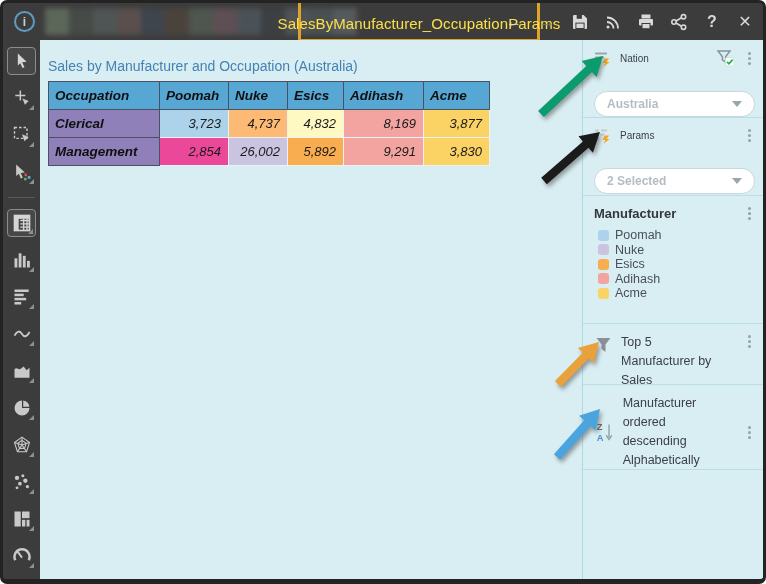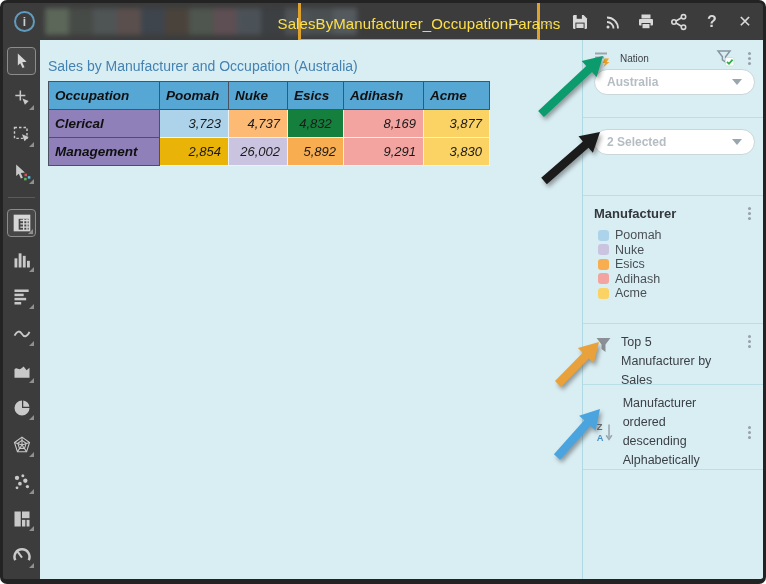--- a/index.html
+++ b/index.html
@@ -46,21 +46,21 @@
   td{ border:1px solid #EDF2F5; text-align:right; padding:0 7px; color:#1A1A1A; }
   
   .rpanel{ width:181px; background:#D9EEF3; border-left:1px solid #AFDAE3; display:flex; flex-direction:column; }
   .section{ border-bottom:1px solid #B9DEE6; padding:9px 8px 0 11px; position:relative; }
   .sec-head{ display:flex; align-items:center; gap:8px; }
   .sec-label{ font-size:10px; color:#3A3F45; }
   .spacer{ flex:1; }
   .dots{ width:12px; height:16px; display:flex; flex-direction:column; align-items:center; justify-content:center; gap:2px; cursor:pointer; }
   .dots i{ width:3px; height:3px; border-radius:50%; background:#97A1A8; }
   .dropdown{
-    margin-top:2px; height:26px; background:#fff; border:1px solid #C9D6DA; border-radius:13px;
+    margin-top:24px; height:26px; background:#fff; border:1px solid #C9D6DA; border-radius:13px;
     display:flex; align-items:center; padding:0 12px; cursor:pointer;
   }
   .dropdown span{ font-size:12px; font-weight:bold; color:#B5BDC3; flex:1; }
   .chev{ width:0; height:0; border-left:5px solid transparent; border-right:5px solid transparent; border-top:6px solid #99A6AD; }
   .sec-nation{ height:78px; } .sec-params{ height:78px; }
   .sec-legend{ height:128px; }
   .legend-title{ font-size:13px; font-weight:bold; color:#33383D; }
   .legend-items{ margin:7px 0 0 4px; }
   .legend-item{ display:flex; align-items:center; gap:6px; height:14.5px; cursor:pointer; }
   .swatch{ width:11px; height:11px; border-radius:3px; }
@@ -245,27 +245,27 @@
           <th style="width: 69px; background-color: rgb(87, 167, 212);">Poomah</th>
           <th style="width: 59px; background-color: rgb(87, 167, 212);">Nuke</th>
           <th style="width: 56px; background-color: rgb(87, 167, 212);">Esics</th>
           <th style="width: 80px; background-color: rgb(87, 167, 212);">Adihash</th>
           <th style="width: 66px; background-color: rgb(87, 167, 212);">Acme</th>
         </tr>
         <tr>
           <th style="background-color: rgb(143, 128, 185);">Clerical</th>
           <td style="background-color: rgb(173, 211, 235);">3,723</td>
           <td style="background-color: #fdba74;">4,737</td>
-          <td style="background-color: #15803d; text-align: center;">4,832</td>
+          <td style="background-color: #fef9c3;">4,832</td>
           <td style="background-color: rgb(243, 164, 160);">8,169</td>
           <td style="background-color: rgb(250, 211, 100);">3,877</td>
         </tr>
         <tr>
           <th style="background-color: rgb(143, 128, 185);">Management</th>
-          <td style="background-color: #eab308;">2,854</td>
+          <td style="background-color: #ec4899;">2,854</td>
           <td style="background-color: rgb(202, 196, 225);">26,002</td>
           <td style="background-color: rgb(247, 173, 80);">5,892</td>
           <td style="background-color: rgb(243, 164, 160);">9,291</td>
           <td style="background-color: rgb(250, 211, 100);">3,830</td>
         </tr>
       </tbody>
         </table>
     </div>
 
     <div class="rpanel">
@@ -291,20 +291,37 @@
               <i></i>
             </div>
         </div>
         <div class="dropdown">
           <span>Australia</span>
           <div class="chev"></div>
         </div>
       </div>
 
       <div class="section sec-params">
+        <div class="sec-head">
+          <svg width="18" height="17" viewBox="0 0 18 17">
+            <rect x="1" y="2.5" width="4" height="2" fill="#C3CCD1"></rect>
+              <rect x="7" y="2.5" width="6" height="2" fill="#C3CCD1"></rect>
+            <rect x="1" y="6.5" width="3" height="2" fill="#C3CCD1"></rect>
+              <rect x="6" y="6.5" width="4" height="2" fill="#C3CCD1"></rect>
+            <rect x="1" y="10.5" width="4" height="2" fill="#C3CCD1"></rect>
+            <path d="M10.5 8.5 H15 L12.6 12 H15.5 L9.5 17 L11.3 13 H8.8 Z" fill="#F5A623"></path>
+          </svg>
+          <span class="sec-label">Params</span>
+          <span class="spacer"></span>
+          <div class="dots">
+              <i></i>
+              <i></i>
+              <i></i>
+            </div>
+        </div>
         <div class="dropdown">
           <span>2 Selected</span>
           <div class="chev"></div>
         </div>
       </div>
 
       <div class="section sec-legend">
         <div class="sec-head">
           <span class="legend-title">Manufacturer</span>
           <span class="spacer"></span>

